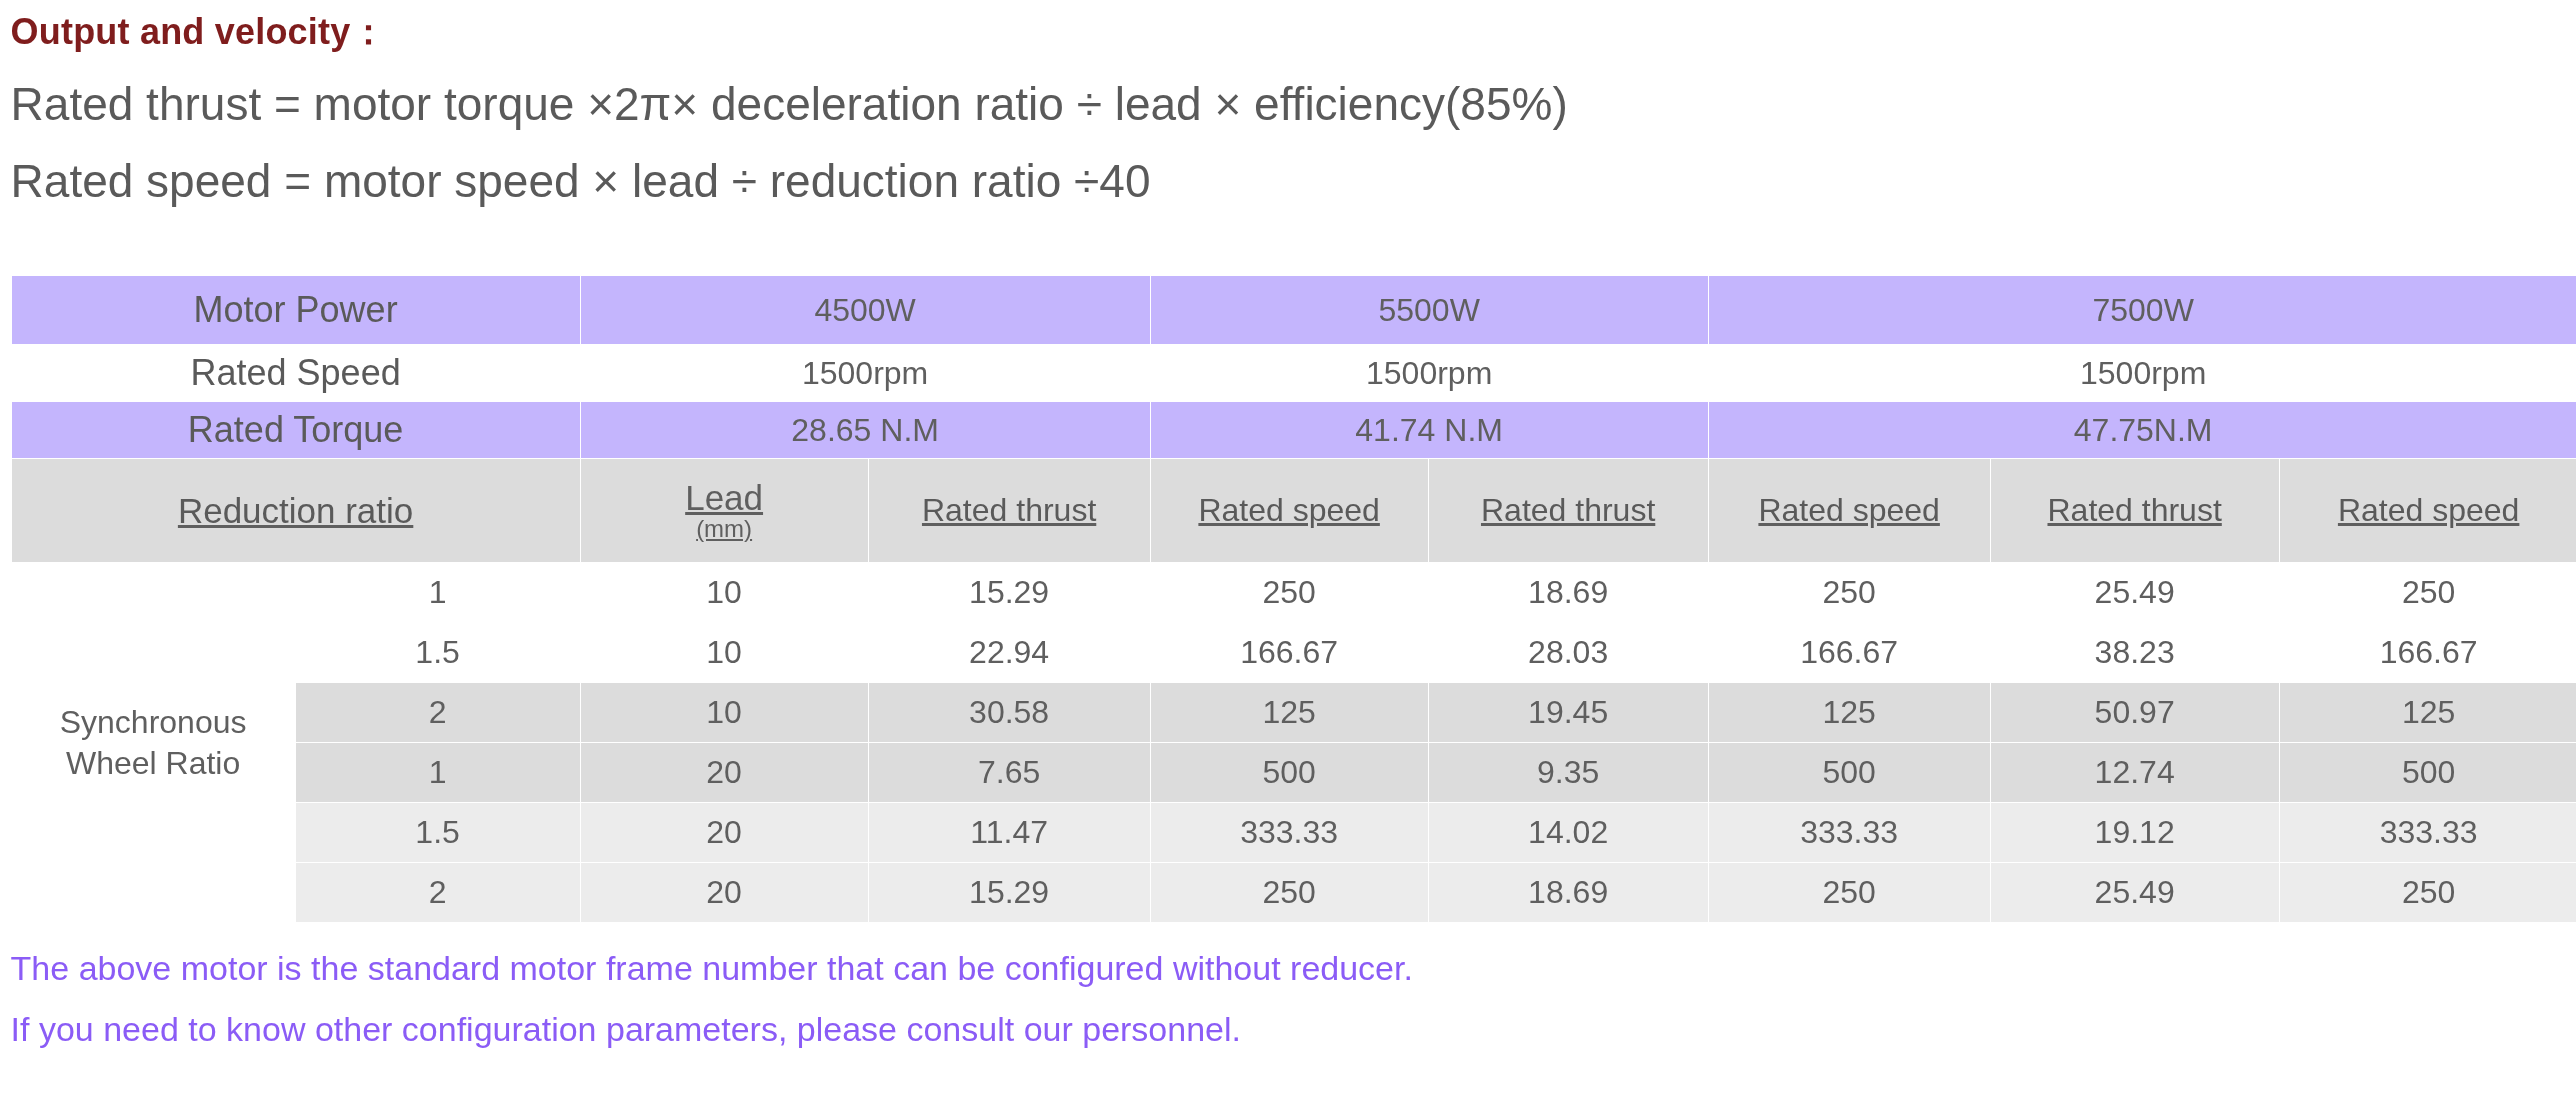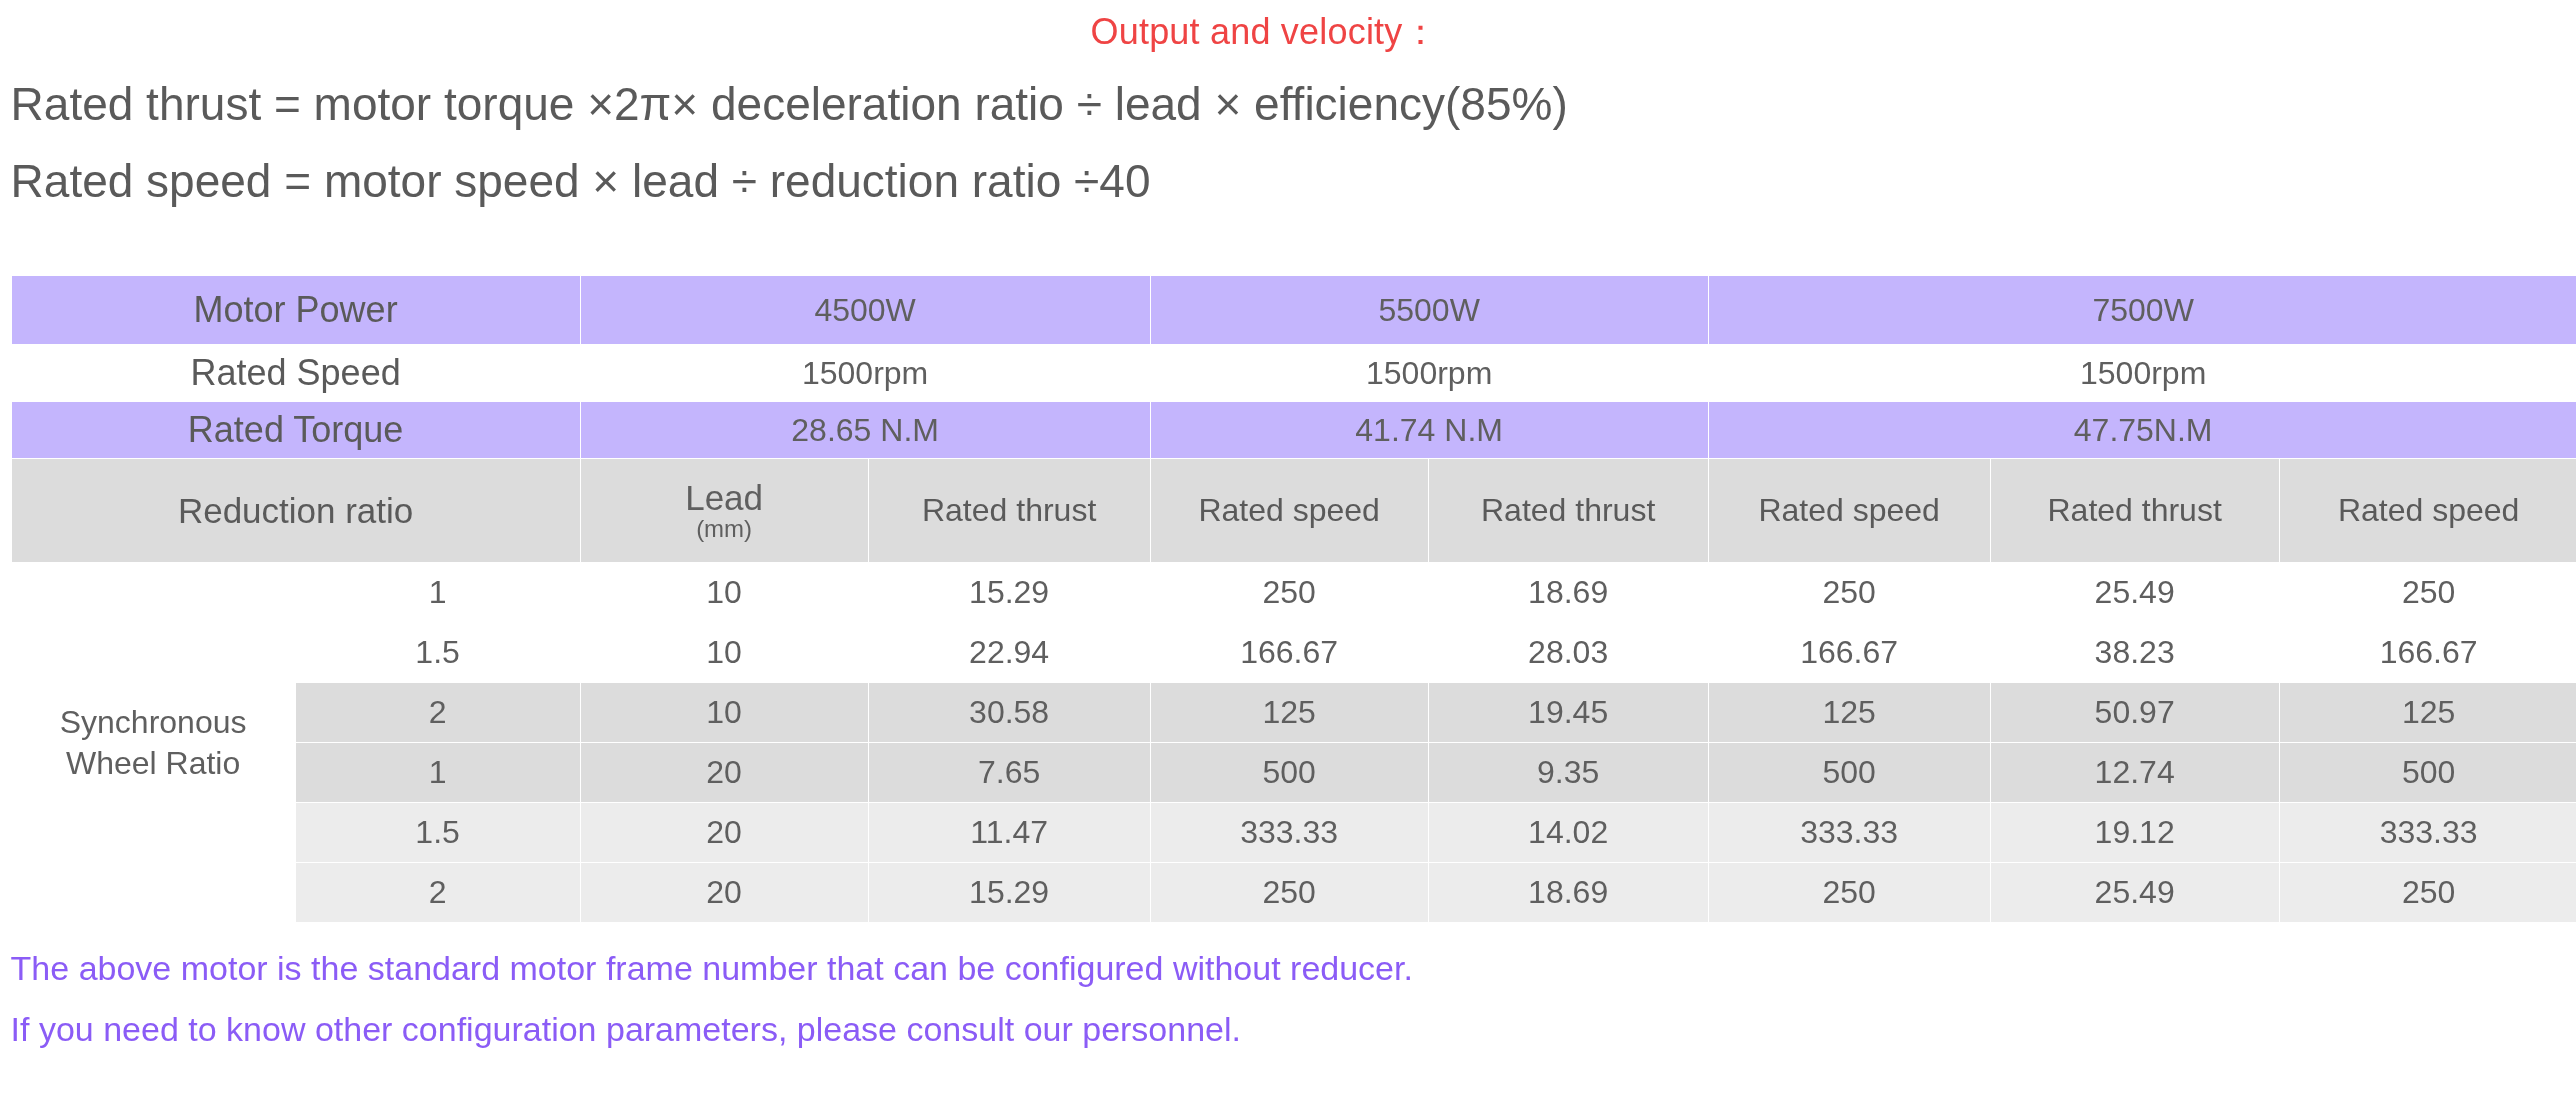--- a/index.html
+++ b/index.html
@@ -17,27 +17,26 @@
   }
 
   
   .intro {
     position: absolute;
     left: 10.6px;
     top: 0px;
     width: 2508px;
   }
   .intro-title {
-    color: #ef4444;
+    color: #7f1d1d;
     font-size: 36px;
-    font-weight: normal;
+    font-weight: bold;
     line-height: 1.0;
     margin: 13.5px 0 0 0;
     letter-spacing: 0.2px;
-    text-align: center;
   }
   .intro-line {
     color: #5a5a5a;
     font-size: 46px;
     line-height: 1.0;
     margin-top: 31px;
     white-space: nowrap;
   }
 
   
@@ -60,21 +59,21 @@
 
   
   .tone-a { background: #c4b5fd; }   
   .tone-white { background: #ffffff; }
   .tone-head { background: #dcdcdc; } 
   .tone-dark { background: #dcdcdc; } 
   .tone-light { background: #ececec; }
 
   .r-top td { height: 68px; }
   .r-mid td { height: 56px; }
-  .r-colhead td { height: 103px; }
+  .r-colhead td { height: 103px; text-decoration: underline; }
   .r-data td { height: 59px; }
 
   .label-cell { font-size: 36px; color: #5a5a5a; }
   .colhead-big { font-size: 35px; color: #5a5a5a; }
   .colhead { font-size: 32px; color: #5a5a5a; }
   .lead-main { font-size: 35px; line-height: 1.05; display:block; }
   .lead-sub  { font-size: 24px; line-height: 1.05; display:block; }
   .rowlabel {
     font-size: 32px;
     color: #5f5f5f;

